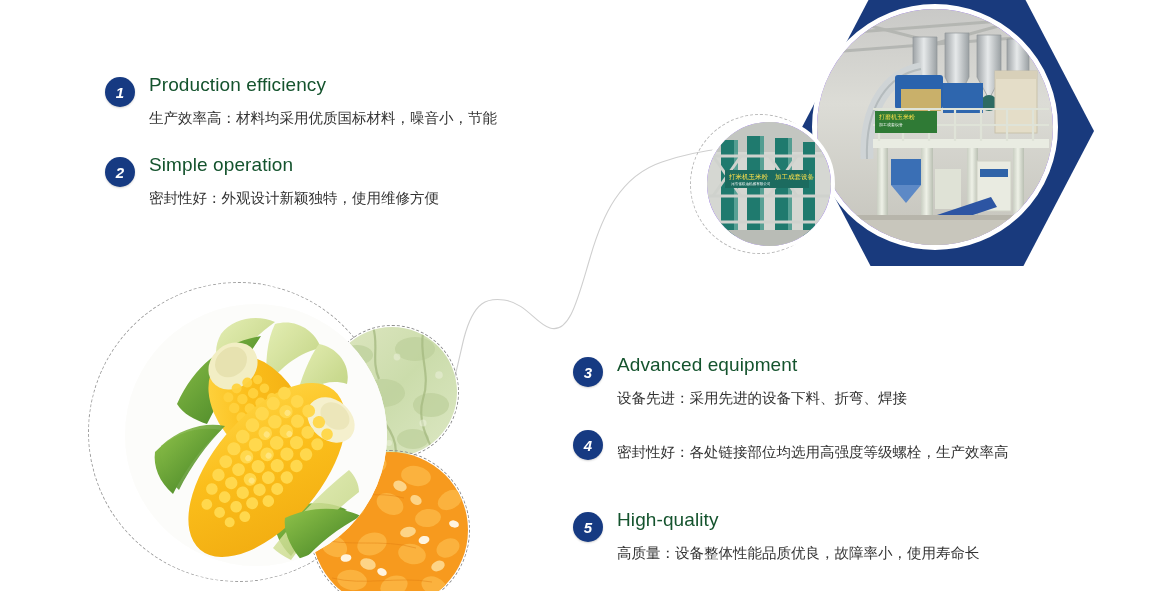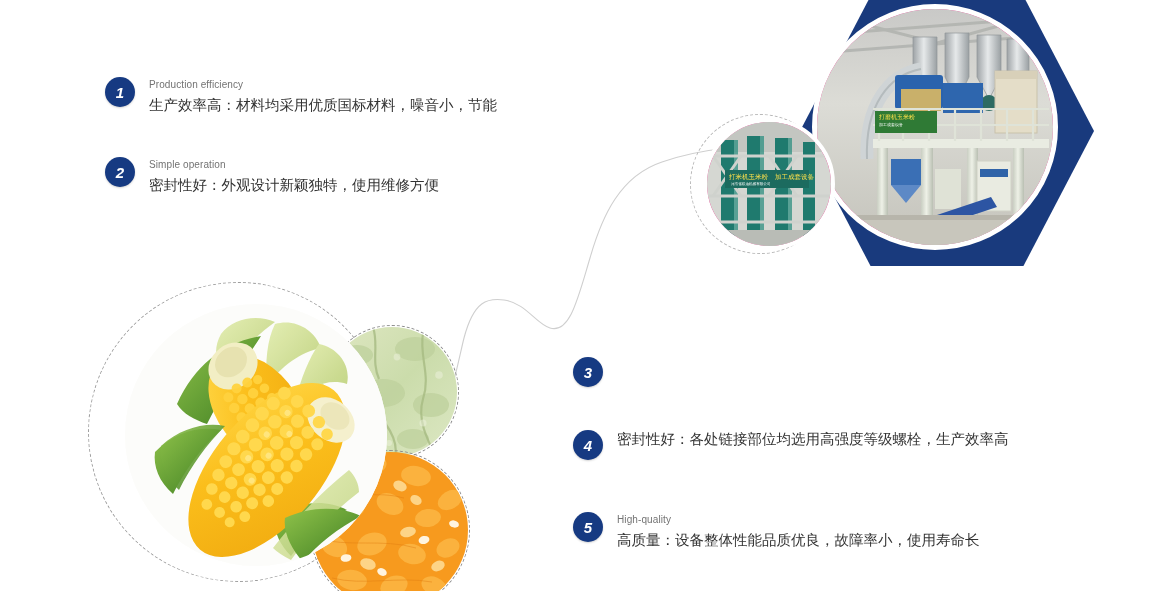--- a/index.html
+++ b/index.html
@@ -32,31 +32,31 @@
     display:flex;
     align-items:center;
     justify-content:center;
     flex:0 0 30px;
     line-height:1;
     box-shadow:0 1px 2px rgba(0,0,0,.18);
     margin-top:2px;
   }
   .ftext{ margin-left:14px; }
   .fhead{
-    color:#737373;
-    font-size:10px;
+    color:#14532d;
+    font-size:19px;
     line-height:19px;
     letter-spacing:.1px;
     white-space:nowrap;
   }
   .fsub{
     color:#333333;
     font-size:14.5px;
     line-height:21px;
-    margin-top:1px;
+    margin-top:14px;
     white-space:nowrap;
   }
 
   
   #feat-1{ left:105px; top:75px; }
   #feat-2{ left:105px; top:155px; }
   
   #feat-3{ left:573px; top:355px; }
   #feat-4{ left:573px; top:428px; }
   #feat-5{ left:573px; top:510px; }
@@ -71,21 +71,21 @@
     position:absolute;
     left:110px; top:0;
     width:294px; height:270px;
     background:#193a7d;
     clip-path:polygon(24% 0%,76% 0%,100% 50%,76% 100%,24% 100%,0% 50%);
   }
   .photo-circle{
     position:absolute;
     border-radius:50%;
     overflow:hidden;
-    background:#ec4899;
+    background:#8b5cf6;
   }
   #mill-big{
     left:122px; top:8px;
     width:246px; height:246px;
     border:5px solid #ffffff;
     box-sizing:border-box;
   }
   #mill-small-ring{
     position:absolute;
     left:0px; top:118px;
@@ -562,20 +562,24 @@
   <div class="feature" id="feat-2">
     <div class="badge">2</div>
     <div class="ftext">
       <div class="fhead">Simple operation</div>
       <div class="fsub">密封性好：外观设计新颖独特，使用维修方便</div>
     </div>
   </div>
 
   <div class="feature" id="feat-3">
     <div class="badge">3</div>
+    <div class="ftext">
+      <div class="fhead">Advanced equipment</div>
+      <div class="fsub">设备先进：采用先进的设备下料、折弯、焊接</div>
+    </div>
   </div>
 
   <div class="feature" id="feat-4">
     <div class="badge">4</div>
     <div class="ftext">
       <div class="fsub">密封性好：各处链接部位均选用高强度等级螺栓，生产效率高</div>
     </div>
   </div>
 
   <div class="feature" id="feat-5">

